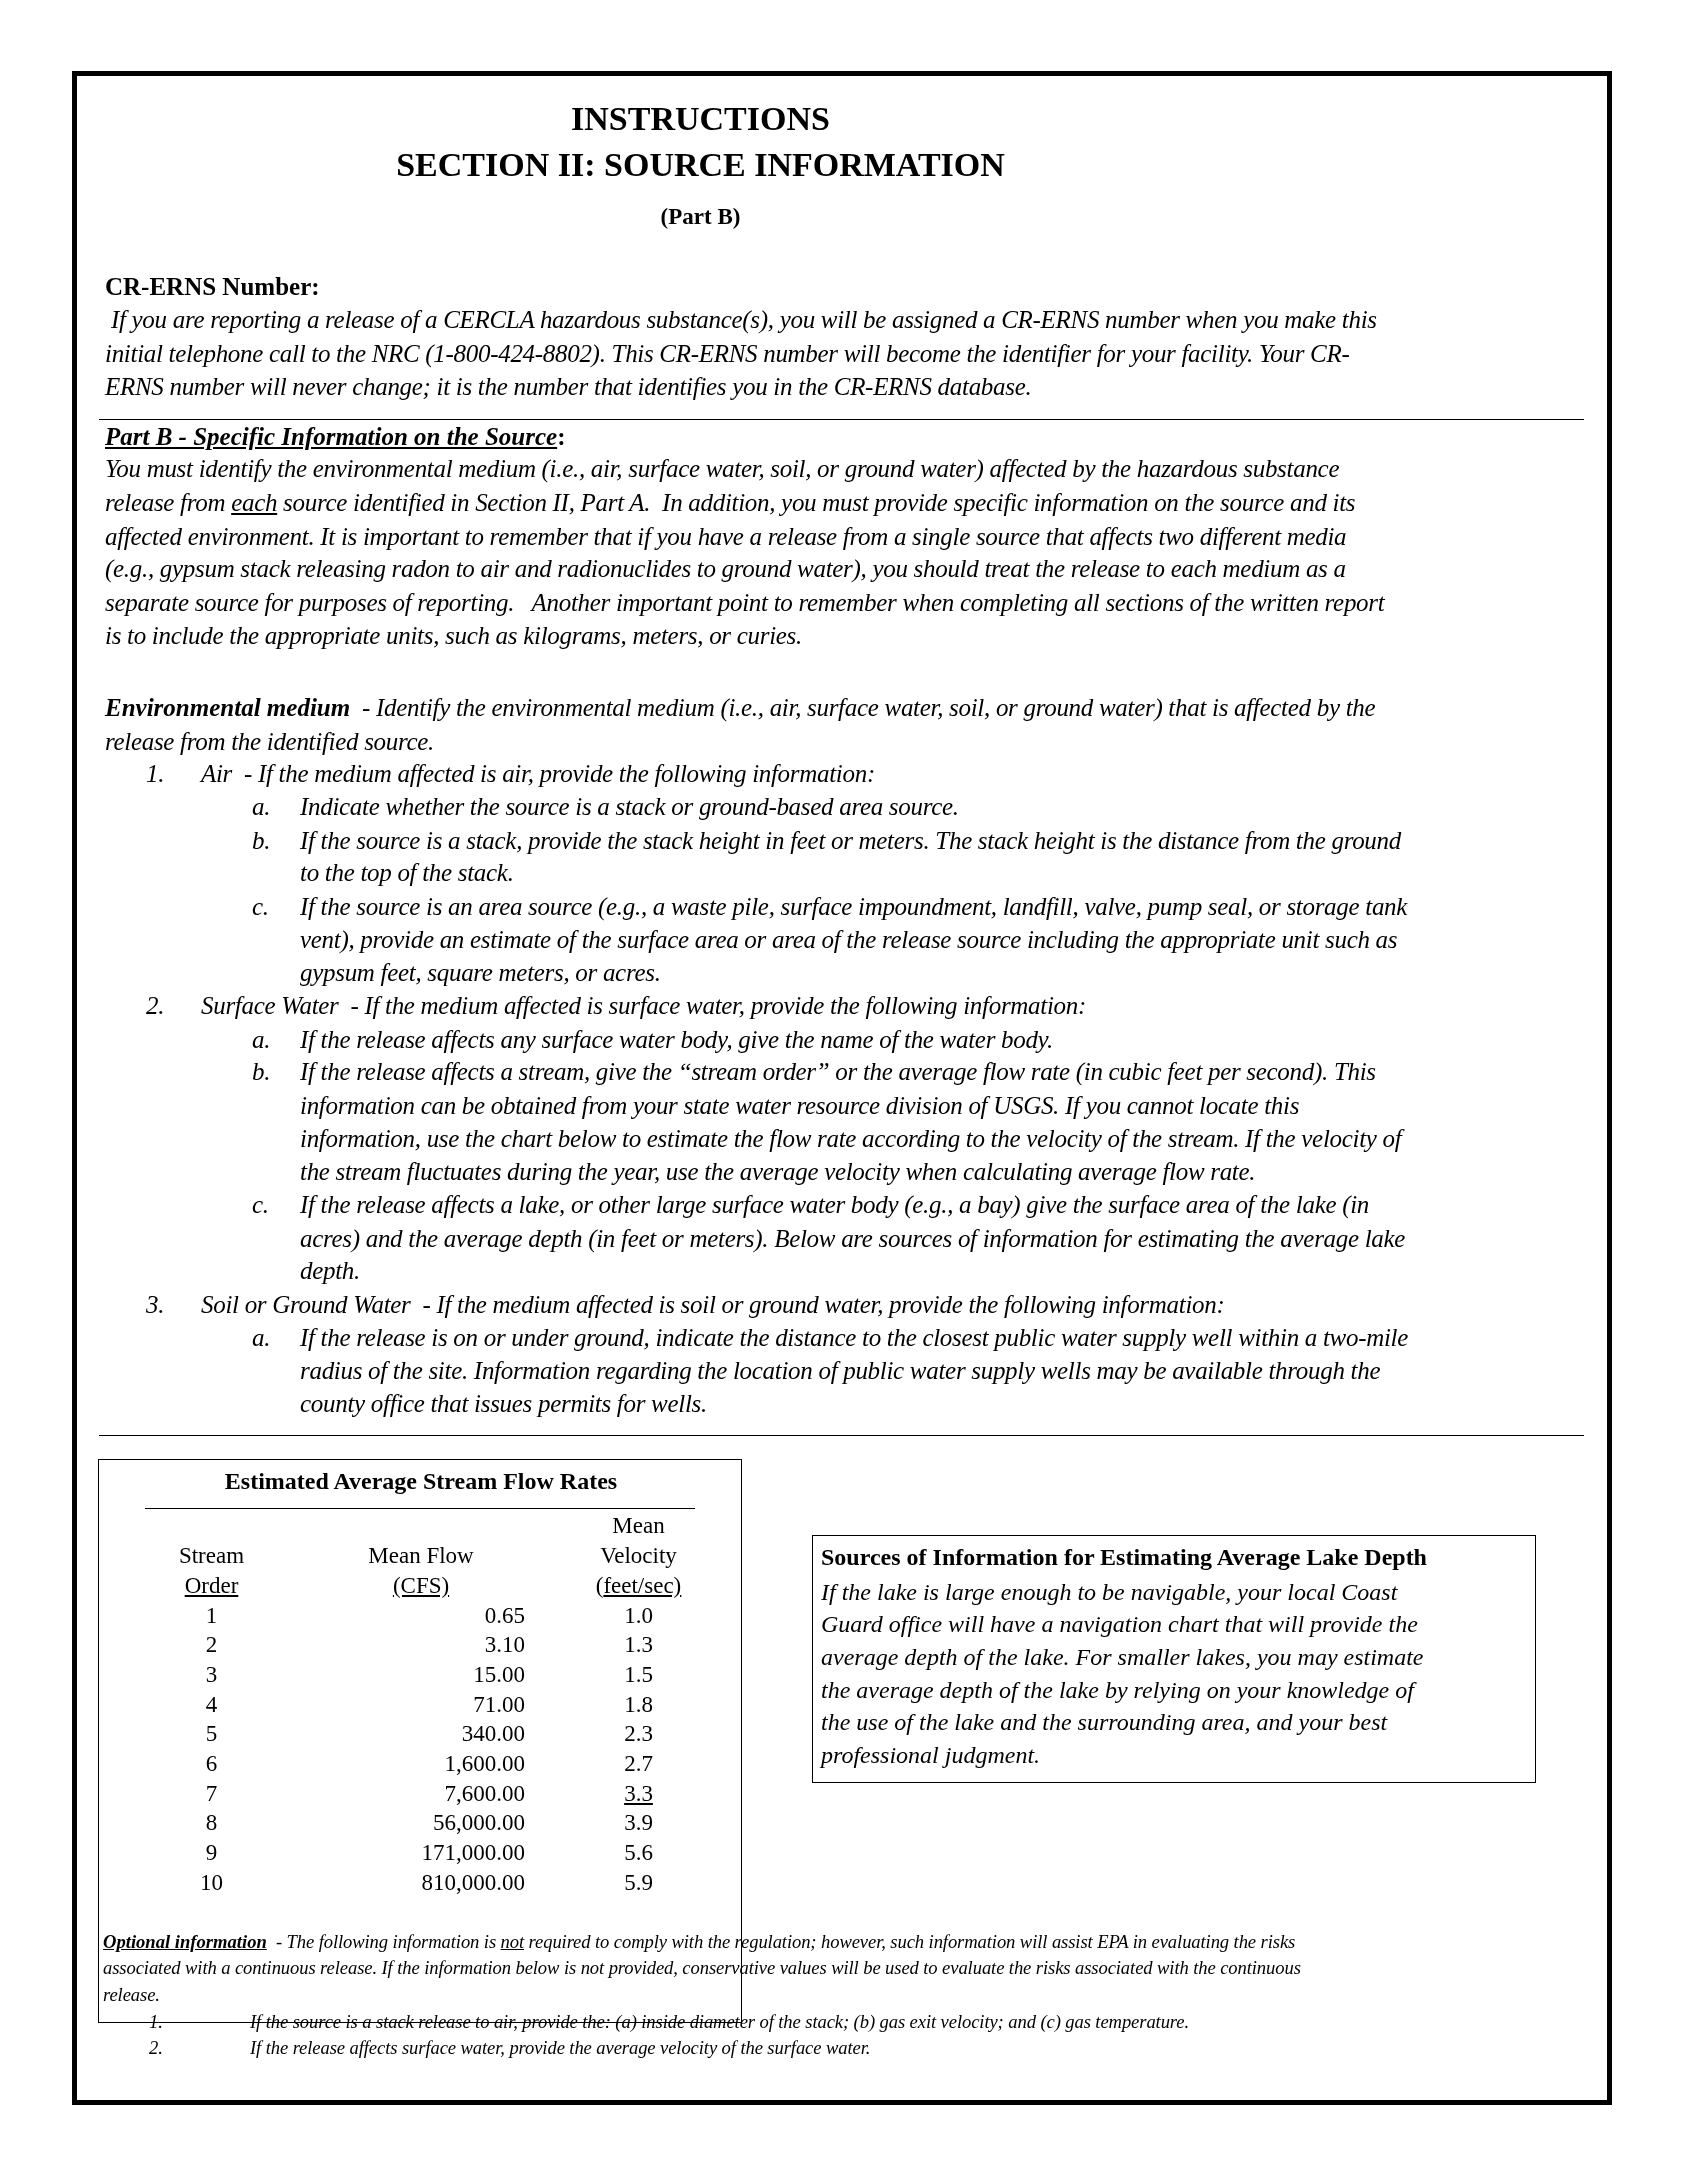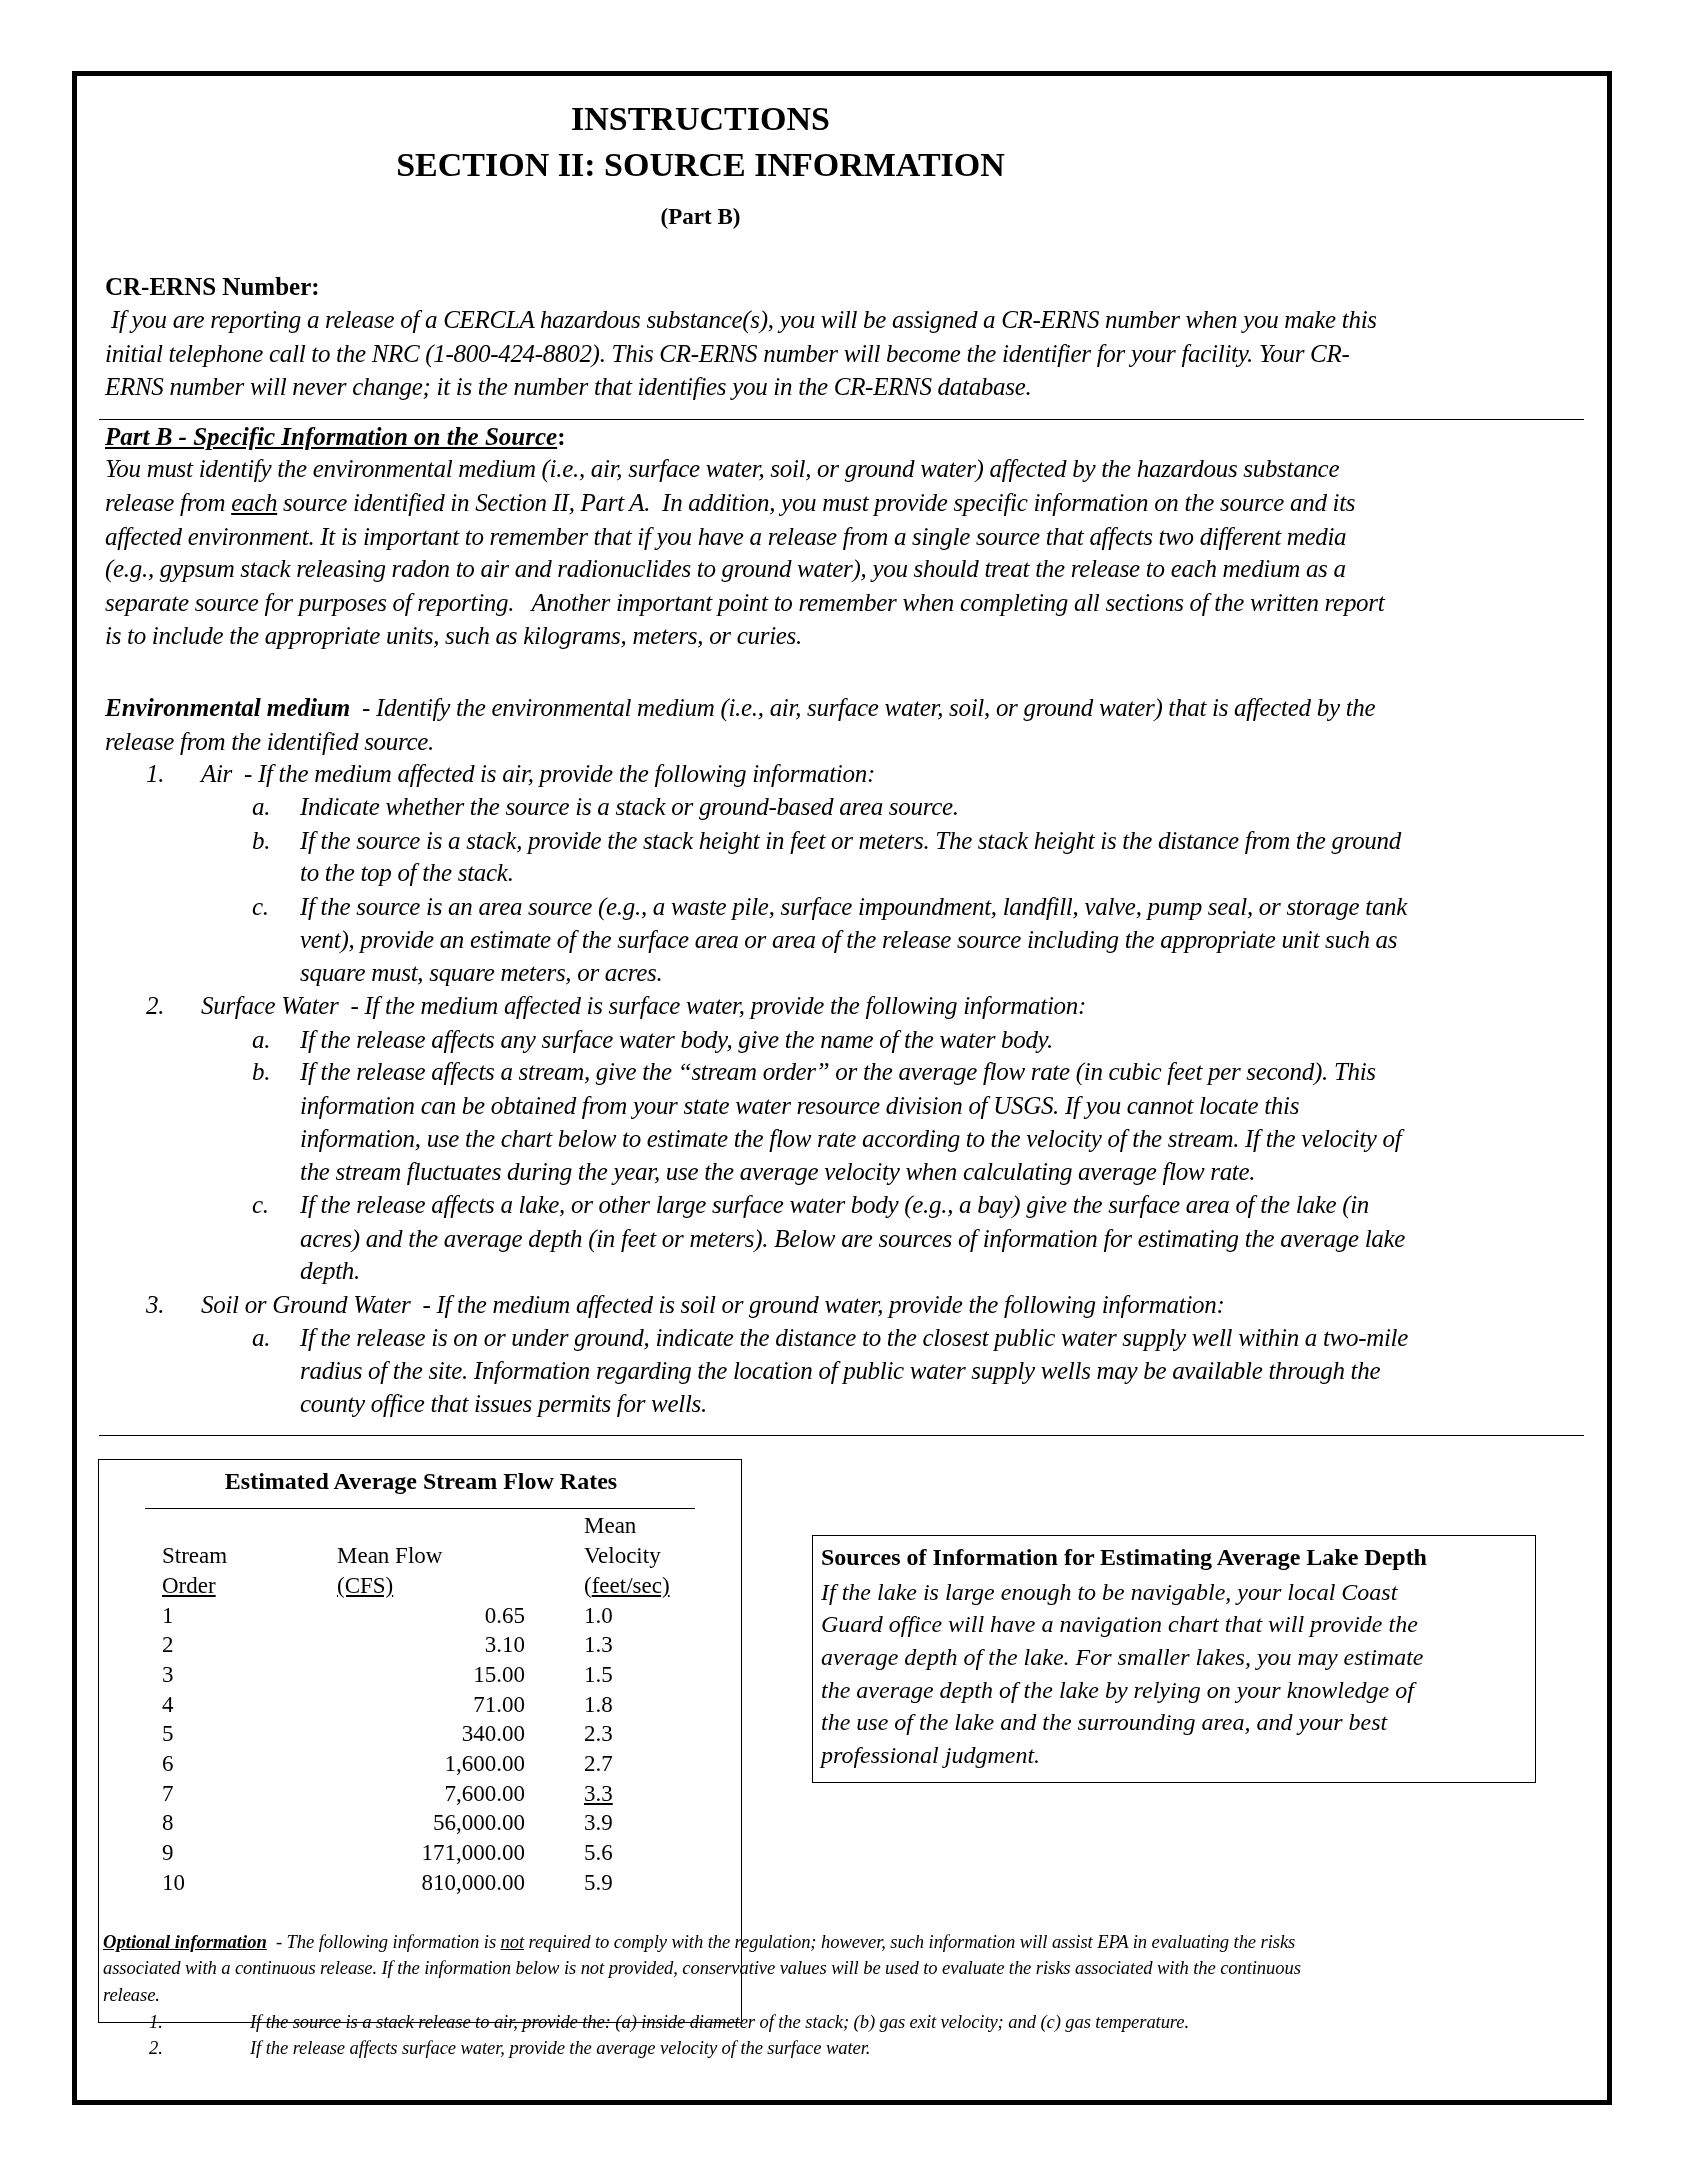--- a/index.html
+++ b/index.html
@@ -15,21 +15,21 @@
   .body-it { font-style: italic; font-size: 25px; letter-spacing: -0.3px; }
   .hb { font-weight: bold; font-size: 25px; font-style: normal; }
   .hbi { font-weight: bold; font-style: italic; font-size: 25px; }
   .u { text-decoration: underline; }
   .rule { position: absolute; left: 99px; width: 1485px; height: 0; border-top: 1.5px solid #000; }
   .tbl-box { position: absolute; left: 98px; top: 1459px; width: 644px; height: 564px;
              border: 1.5px solid #000; box-sizing: border-box; }
   .tbl-title { position: absolute; left: 0; width: 644px; top: 8px; text-align: center;
                font-weight: bold; font-size: 24px; }
   .tbl-rule { position: absolute; left: 46px; top: 48px; width: 550px; border-top: 1.5px solid #000; }
-  .cell { position: absolute; font-size: 23px; line-height: 30px; text-align: left; }
+  .cell { position: absolute; font-size: 23px; line-height: 30px; text-align: center; }
   .c1 { left: 63px; width: 99px; }
   .c2 { left: 228px; width: 198px; text-align: right; }
   .c2h { left: 238px; width: 168px; }
   .c3 { left: 485px; width: 109px; }
   .lake-box { position: absolute; left: 812px; top: 1535px; width: 724px; height: 248px;
               border: 1.5px solid #000; box-sizing: border-box; }
   .lake-title { position: absolute; left: 8px; top: 8px; font-weight: bold; font-size: 24px; white-space: nowrap; }
   .lake-line { position: absolute; left: 8px; font-style: italic; font-size: 24px; white-space: nowrap; }
   .opt { font-style: italic; font-size: 18.6px; letter-spacing: -0.1px; }
   .opt-b { font-weight: bold; font-style: italic; font-size: 18.6px; }
@@ -66,21 +66,21 @@
 <div class="abs body-it" style="left:146px; top:757px; line-height:34px;">1.</div>
 <div class="abs body-it" style="left:201px; top:757px; line-height:34px; white-space:pre;">Air  - If the medium affected is air, provide the following information:</div>
 <div class="abs body-it" style="left:252px; top:790px; line-height:34px;">a.</div>
 <div class="abs body-it" style="left:300px; top:790px; line-height:34px;">Indicate whether the source is a stack or ground-based area source.</div>
 <div class="abs body-it" style="left:252px; top:824px; line-height:34px;">b.</div>
 <div class="abs body-it" style="left:300px; top:824px; line-height:34px;">If the source is a stack, provide the stack height in feet or meters.  The stack height is the distance from the ground</div>
 <div class="abs body-it" style="left:300px; top:856px; line-height:34px;">to the top of the stack.</div>
 <div class="abs body-it" style="left:252px; top:890px; line-height:34px;">c.</div>
 <div class="abs body-it" style="left:300px; top:890px; line-height:34px;">If the source is an area source (e.g., a waste pile, surface impoundment, landfill, valve, pump seal, or storage tank</div>
 <div class="abs body-it" style="left:300px; top:923px; line-height:34px;">vent), provide an estimate of the surface area or area of the release source including the appropriate unit such as</div>
-<div class="abs body-it" style="left:300px; top:956px; line-height:34px;">square must, square meters, or acres.</div>
+<div class="abs body-it" style="left:300px; top:956px; line-height:34px;">gypsum feet, square meters, or acres.</div>
 
 <div class="abs body-it" style="left:146px; top:989px; line-height:34px;">2.</div>
 <div class="abs body-it" style="left:201px; top:989px; line-height:34px; white-space:pre;">Surface Water  - If the medium affected is surface water, provide the following information:</div>
 <div class="abs body-it" style="left:252px; top:1023px; line-height:34px;">a.</div>
 <div class="abs body-it" style="left:300px; top:1023px; line-height:34px;">If the release affects any surface water body, give the name of the water body.</div>
 <div class="abs body-it" style="left:252px; top:1055px; line-height:34px;">b.</div>
 <div class="abs body-it" style="left:300px; top:1055px; line-height:34px;">If the release affects a stream, give the “stream order” or the average flow rate (in cubic feet per second).  This</div>
 <div class="abs body-it" style="left:300px; top:1089px; line-height:34px;">information can be obtained from your state water resource division of USGS.  If you cannot locate this</div>
 <div class="abs body-it" style="left:300px; top:1122px; line-height:34px;">information, use the chart below to estimate the flow rate according to the velocity of the stream.  If the velocity of</div>
 <div class="abs body-it" style="left:300px; top:1155px; line-height:34px;">the stream fluctuates during the year, use the average velocity when calculating average flow rate.</div>

